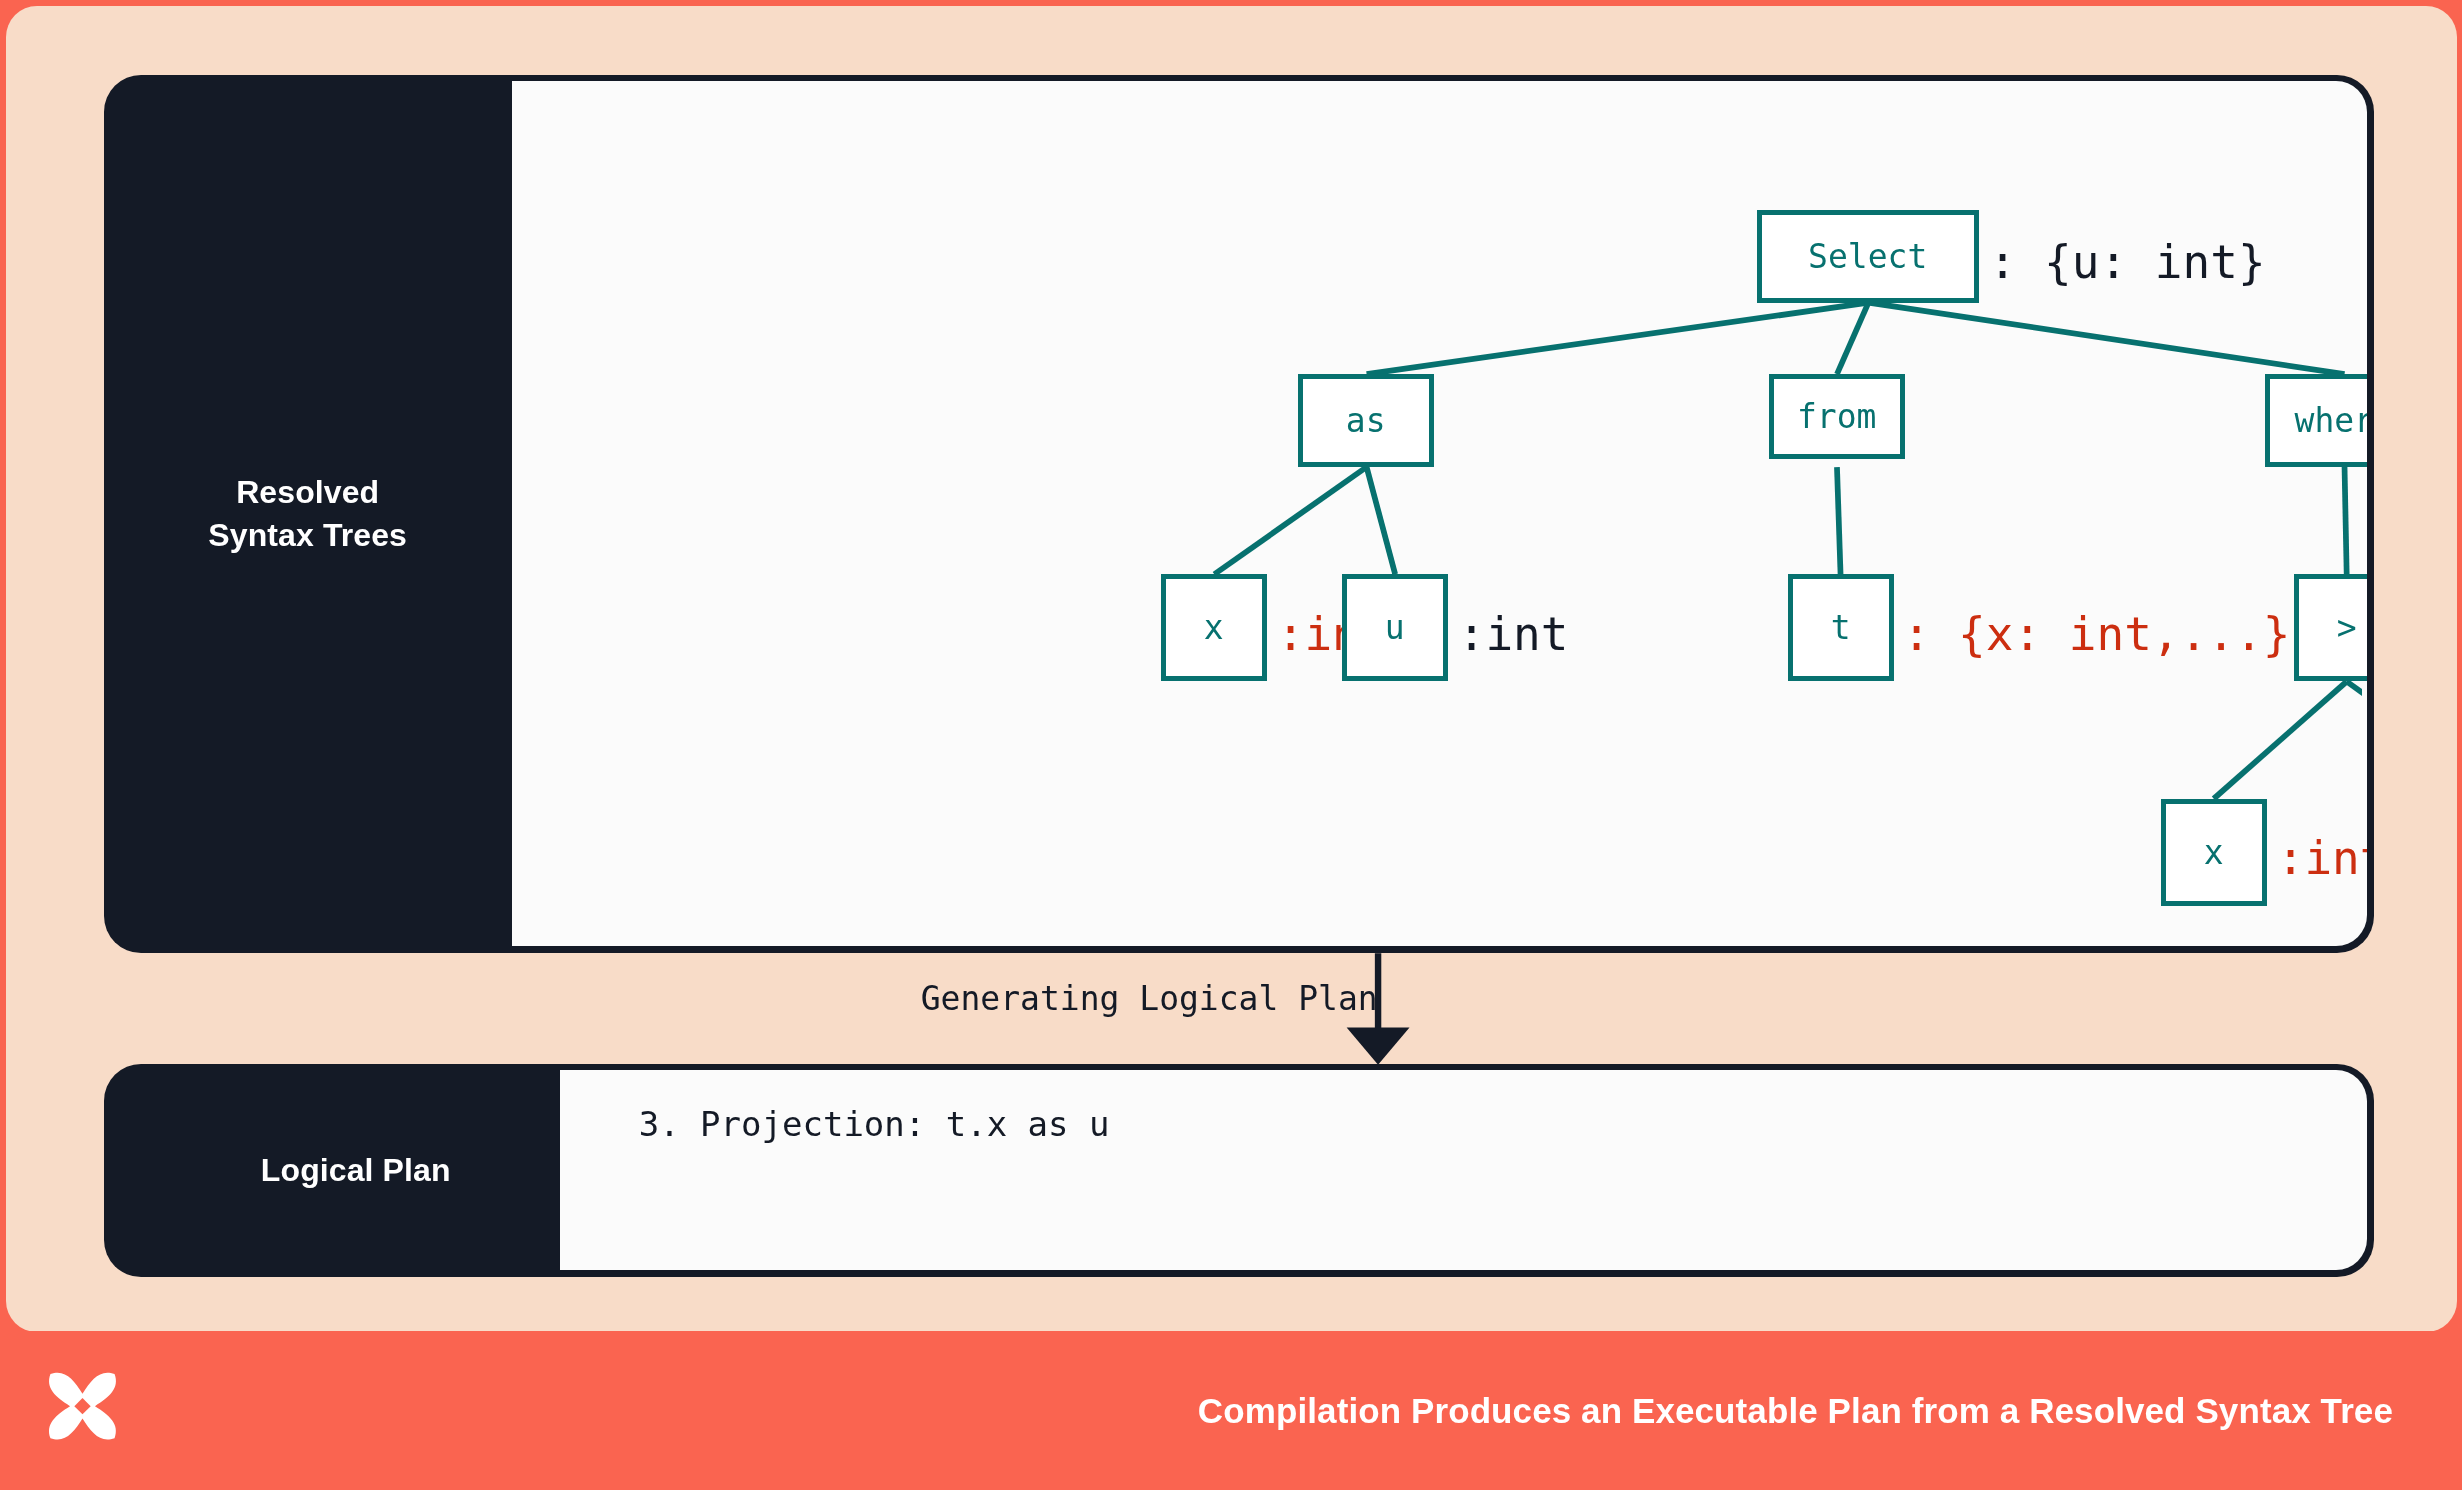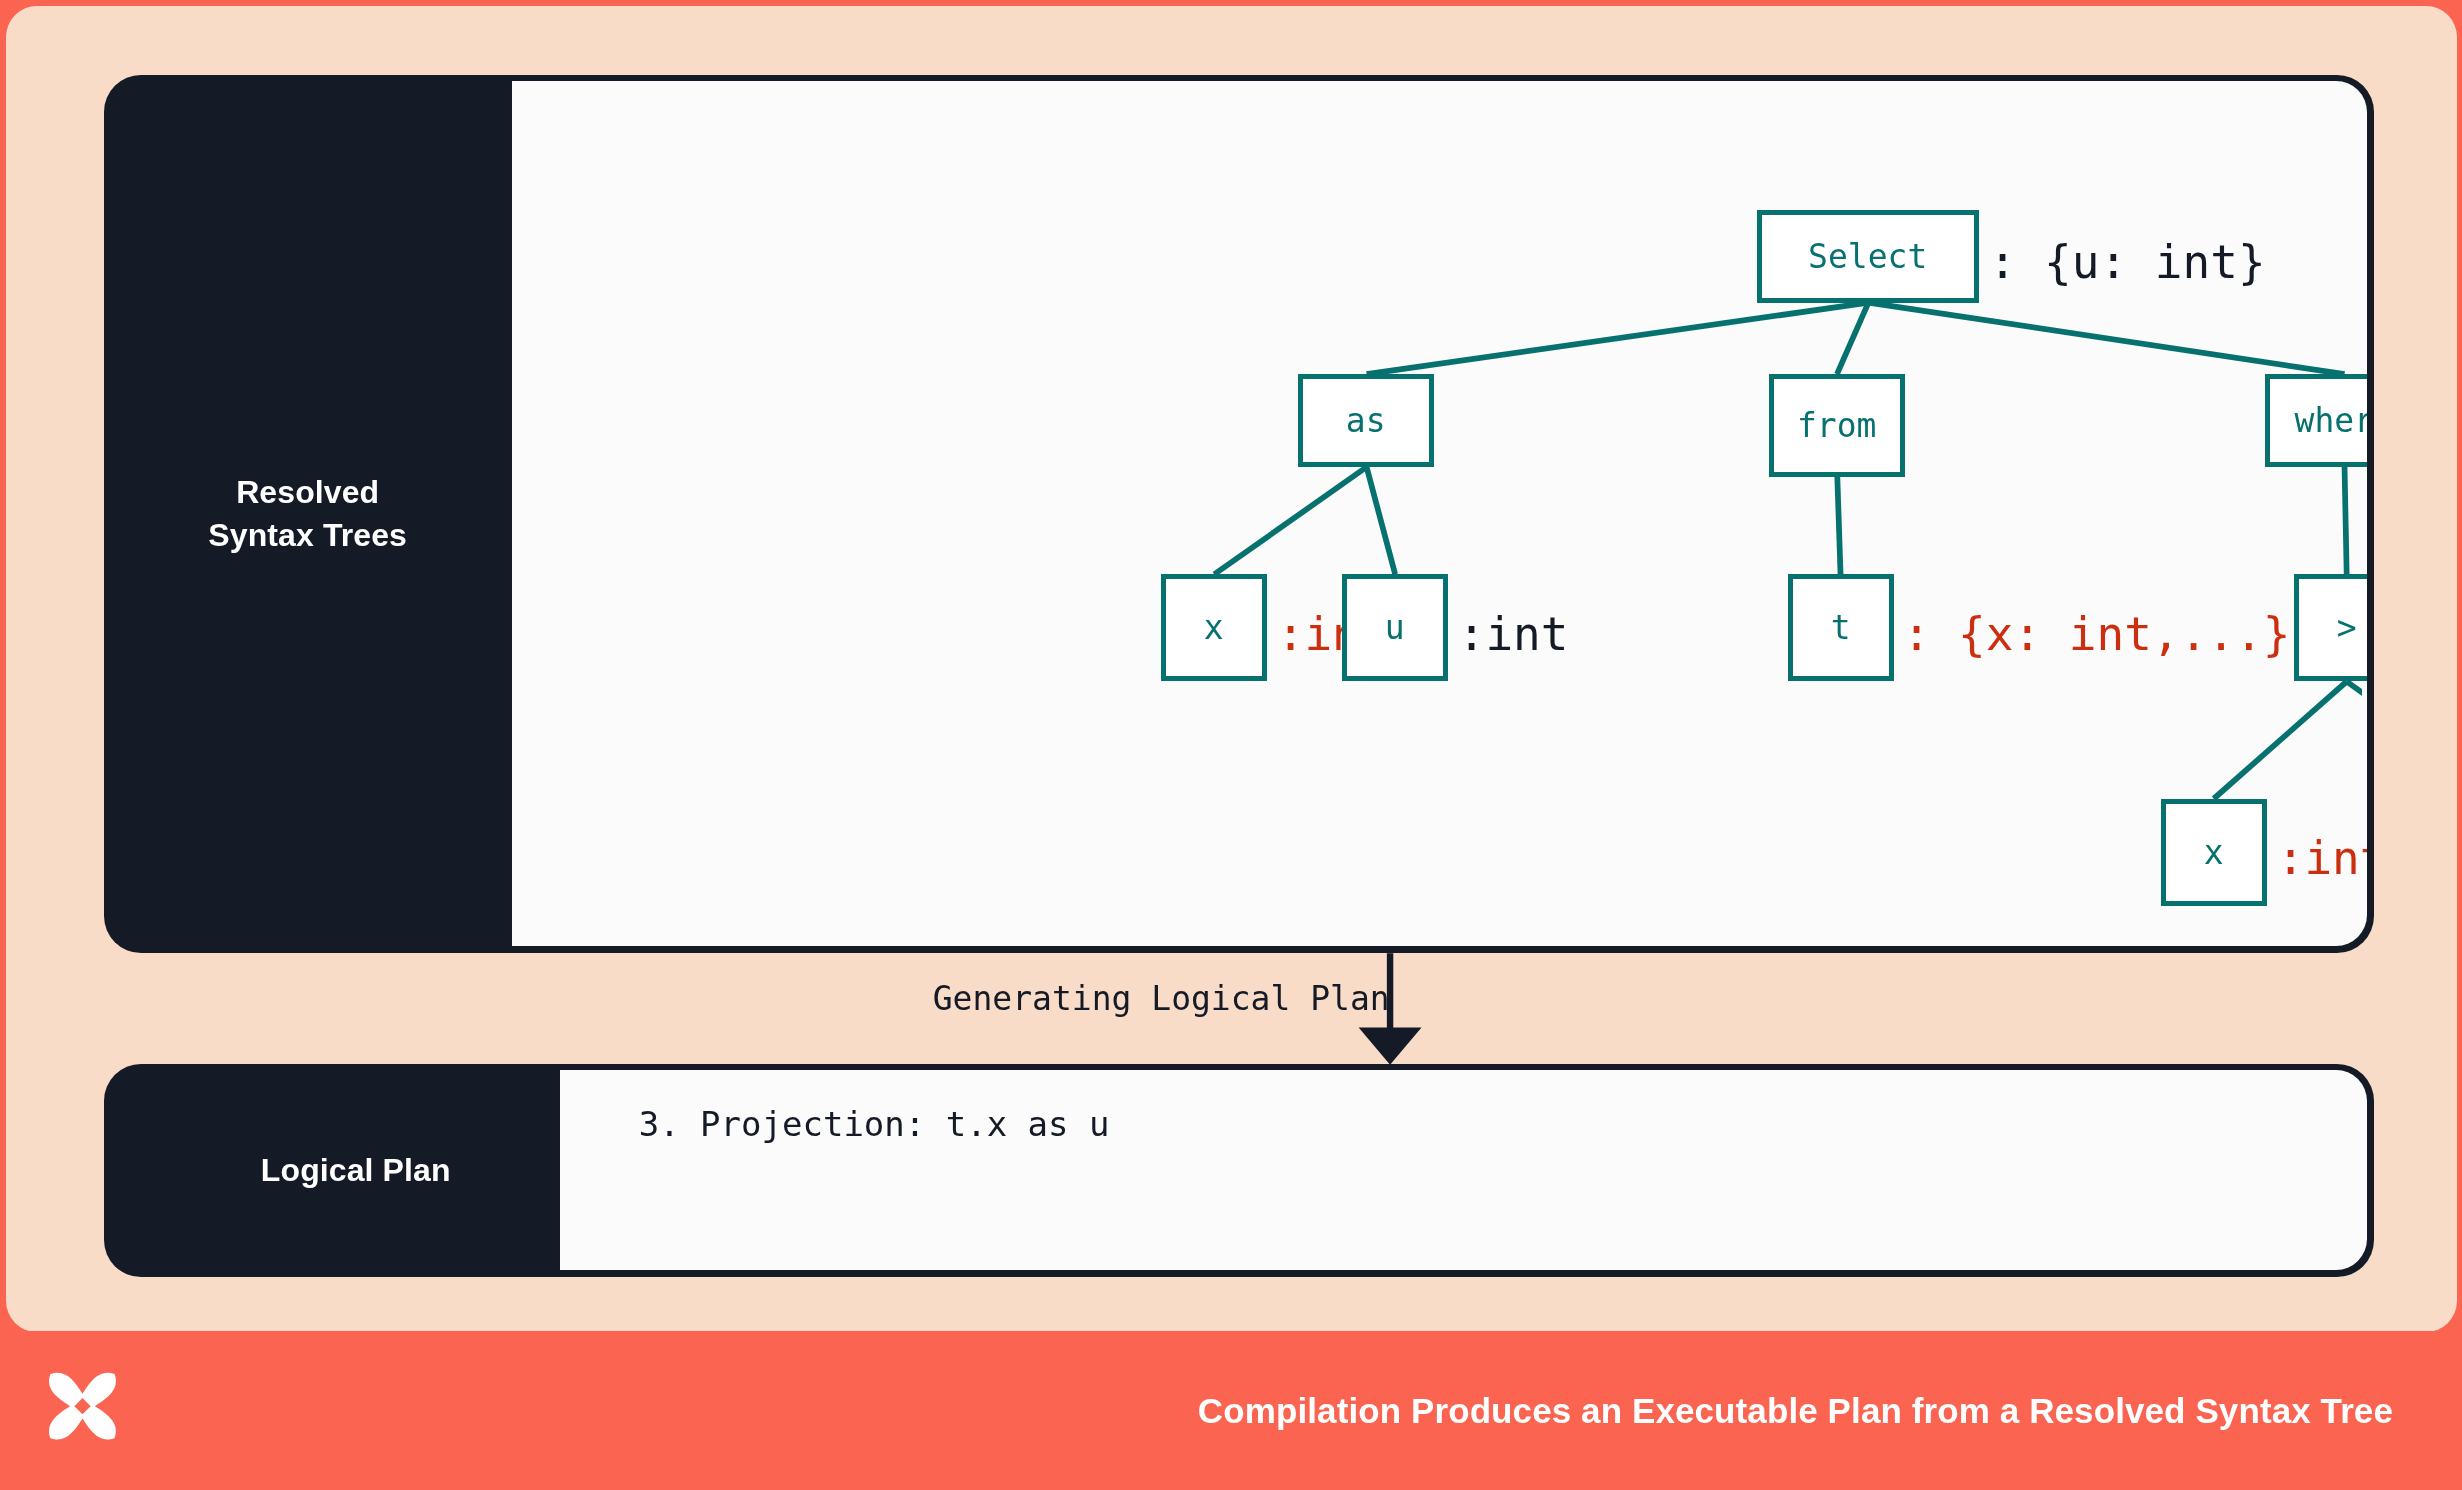--- a/index.html
+++ b/index.html
@@ -74,21 +74,21 @@
     font-size:46px;
     line-height:1;
     white-space:nowrap;
     color:#141A26;
   }
   .annot.red{ color:#CC2E10; }
 
   
   .arrow-wrap{
     position:absolute;
-    left:100px; top:947px; width:2270px; height:112px;
+    left:88px; top:947px; width:2270px; height:112px;
   }
   .arrow-label{
     position:absolute;
     right:986px; top:26px;
     font-family:"DejaVu Sans Mono", monospace;
     font-size:33px;
     color:#141A26;
     white-space:nowrap;
   }
   #arrow-svg{ position:absolute; left:0; top:0; }
@@ -141,21 +141,21 @@
             <line x1="1195" y1="540" x2="1235" y2="690" stroke="#07716F" stroke-width="8"></line>
             <line x1="1853" y1="540" x2="1858" y2="690" stroke="#07716F" stroke-width="8"></line>
             <line x1="2563" y1="540" x2="2566" y2="690" stroke="#07716F" stroke-width="8"></line>
             <line x1="2566" y1="840" x2="2380" y2="1004" stroke="#07716F" stroke-width="8"></line>
             <line x1="2566" y1="840" x2="2794" y2="1004" stroke="#07716F" stroke-width="8"></line>
           </svg>
         <div id="tree-nodes">
             <div class="node" style="left: 1245px; top: 129px; width: 222px; height: 93px;">Select</div>
             <div class="annot" style="left: 1477px; top: 158px;">: {u: int}</div>
             <div class="node" style="left: 786px; top: 293px; width: 136px; height: 93px;">as</div>
-            <div class="node" style="left: 1257px; top: 293px; width: 136px; height: 103px;">from</div>
+            <div class="node" style="left: 1257px; top: 293px; width: 136px; height: 85px;">from</div>
             <div class="node" style="left: 1753px; top: 293px; width: 159px; height: 93px;">where</div>
             <div class="node" style="left: 649px; top: 493px; width: 106px; height: 107px;">x</div>
             <div class="annot red" style="left: 765px; top: 530px;">:int</div>
             <div class="node" style="left: 830px; top: 493px; width: 106px; height: 107px;">u</div>
             <div class="annot" style="left: 946px; top: 530px;">:int</div>
             <div class="node" style="left: 1276px; top: 493px; width: 106px; height: 107px;">t</div>
             <div class="annot red" style="left: 1391px; top: 530px;">: {x: int,...}</div>
             <div class="node" style="left: 1782px; top: 493px; width: 106px; height: 107px;">&gt;</div>
             <div class="node" style="left: 1649px; top: 718px; width: 106px; height: 107px;">x</div>
             <div class="annot red" style="left: 1765px; top: 754px;">:int</div>

